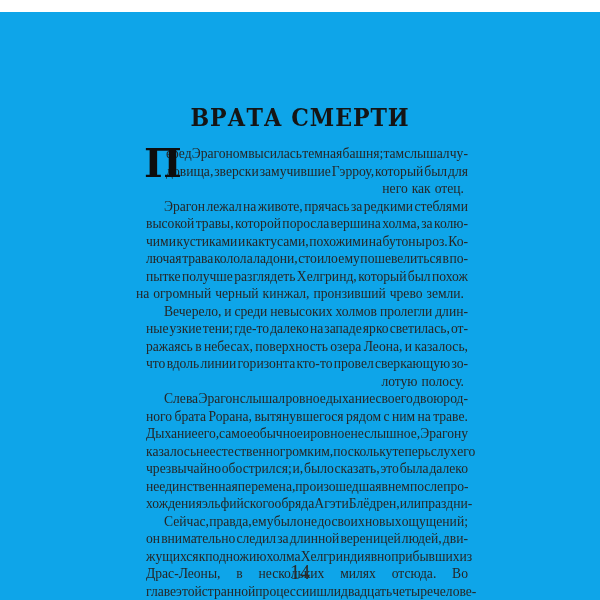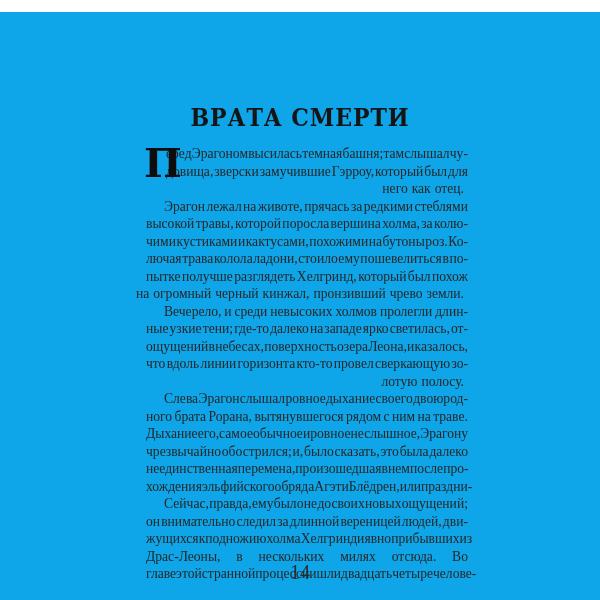--- a/index.html
+++ b/index.html
@@ -137,21 +137,21 @@
         <span class="w">тени;</span>
         <span class="w">где-то</span>
         <span class="w">далеко</span>
         <span class="w">на</span>
         <span class="w">западе</span>
         <span class="w">ярко</span>
         <span class="w">светилась,</span>
         <span class="w">от-</span>
       </div>
       <div class="line">
-        <span class="w">ощущений</span>
+        <span class="w">ражаясь</span>
         <span class="w">в</span>
         <span class="w">небесах,</span>
         <span class="w">поверхность</span>
         <span class="w">озера</span>
         <span class="w">Леона,</span>
         <span class="w">и</span>
         <span class="w">казалось,</span>
       </div>
       <div class="line">
         <span class="w">что</span>
@@ -189,20 +189,29 @@
       </div>
       <div class="line">
         <span class="w">Дыхание</span>
         <span class="w">его,</span>
         <span class="w">самое</span>
         <span class="w">обычное</span>
         <span class="w">и</span>
         <span class="w">ровное</span>
         <span class="w">неслышное,</span>
         <span class="w">Эрагону</span>
+      </div>
+      <div class="line">
+        <span class="w">казалось</span>
+        <span class="w">неестественно</span>
+        <span class="w">громким,</span>
+        <span class="w">поскольку</span>
+        <span class="w">теперь</span>
+        <span class="w">слух</span>
+        <span class="w">его</span>
       </div>
       <div class="line">
         <span class="w">чрезвычайно</span>
         <span class="w">обострился;</span>
         <span class="w">и,</span>
         <span class="w">было</span>
         <span class="w">сказать,</span>
         <span class="w">это</span>
         <span class="w">была</span>
         <span class="w">далеко</span>

